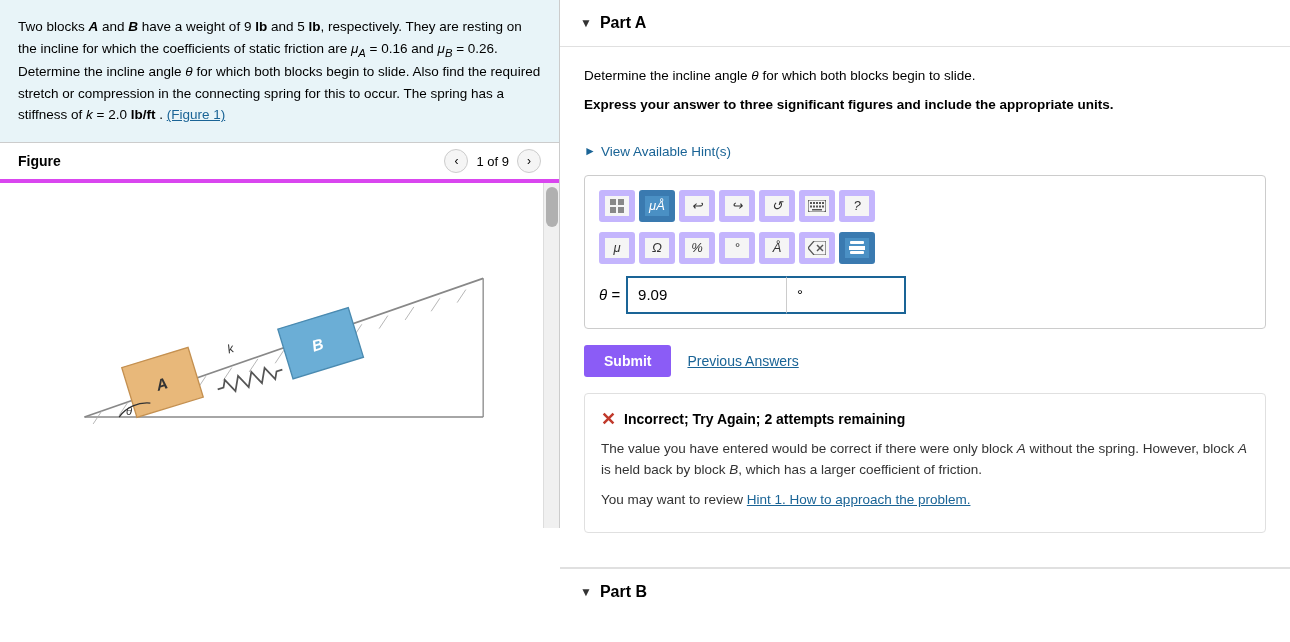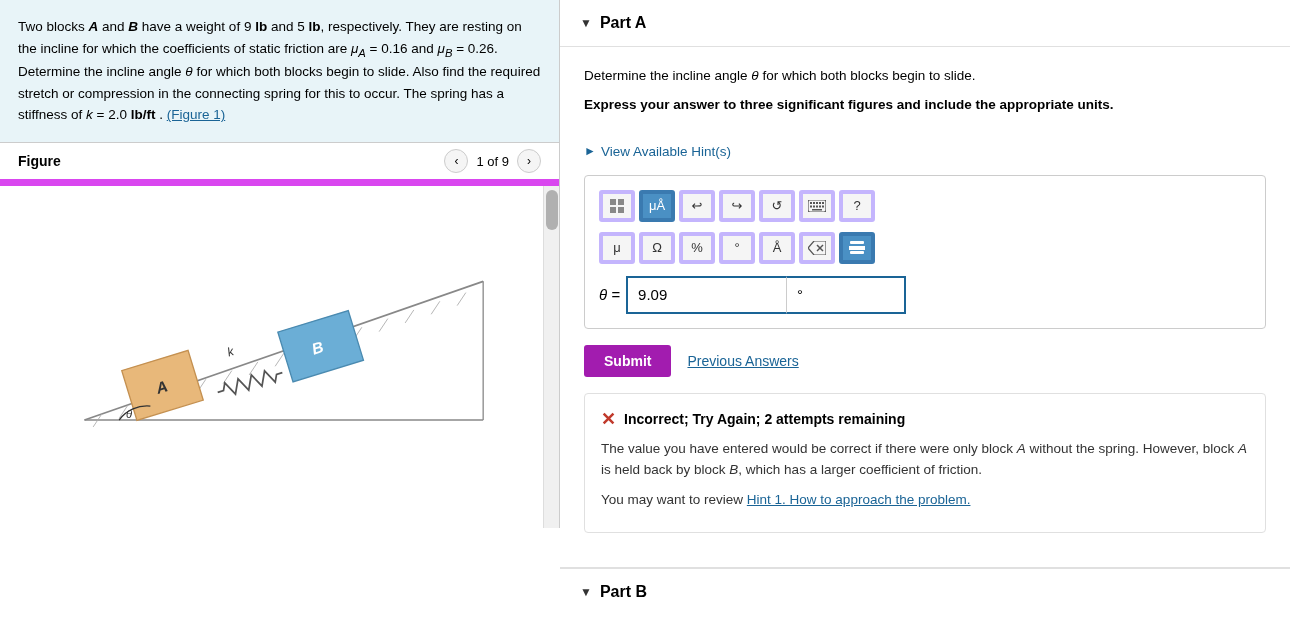--- a/index.html
+++ b/index.html
@@ -27,21 +27,21 @@
       border-bottom: 1px solid #ccc;
     }
     .problem-text .math-var { font-style: italic; font-weight: bold; }
     .figure-header {
       display: flex;
       align-items: center;
       justify-content: space-between;
       padding: 6px 18px;
       font-weight: bold;
       font-size: 14px;
-      border-bottom: 7px solid #d946ef;
+      border-bottom: 4px solid #d946ef;
     }
     .figure-nav {
       display: flex;
       align-items: center;
       gap: 8px;
       font-weight: normal;
       font-size: 13px;
     }
     .nav-btn {
       width: 24px;
@@ -110,29 +110,30 @@
     }
     .toolbar {
       display: flex;
       gap: 4px;
       margin-bottom: 10px;
       align-items: center;
     }
     .toolbar-btn {
       width: 36px;
       height: 32px;
-      border: 4px solid #c4b5fd;
+      border: 6px solid #c4b5fd;
       background: #f5f5f5;
       border-radius: 3px;
       display: flex;
       align-items: center;
       justify-content: center;
       cursor: pointer;
       font-size: 13px;
       color: #333;
+      font-style: italic;
     }
     .toolbar-btn.active {
       background: #4a90c4;
       color: #fff;
       border-color: #3a7ab0;
     }
     .toolbar-btn.grid-icon {
       font-size: 11px;
     }
     .toolbar-row2 {
@@ -172,21 +173,21 @@
     }
 
     
     .submit-row {
       display: flex;
       align-items: center;
       gap: 16px;
       margin-bottom: 16px;
     }
     .submit-btn {
-      background: #a21caf;
+      background: #8b5cf6;
       color: #fff;
       border: none;
       padding: 8px 20px;
       font-size: 14px;
       font-weight: bold;
       border-radius: 3px;
       cursor: pointer;
     }
     .prev-answers-link {
       color: #1a6496;

